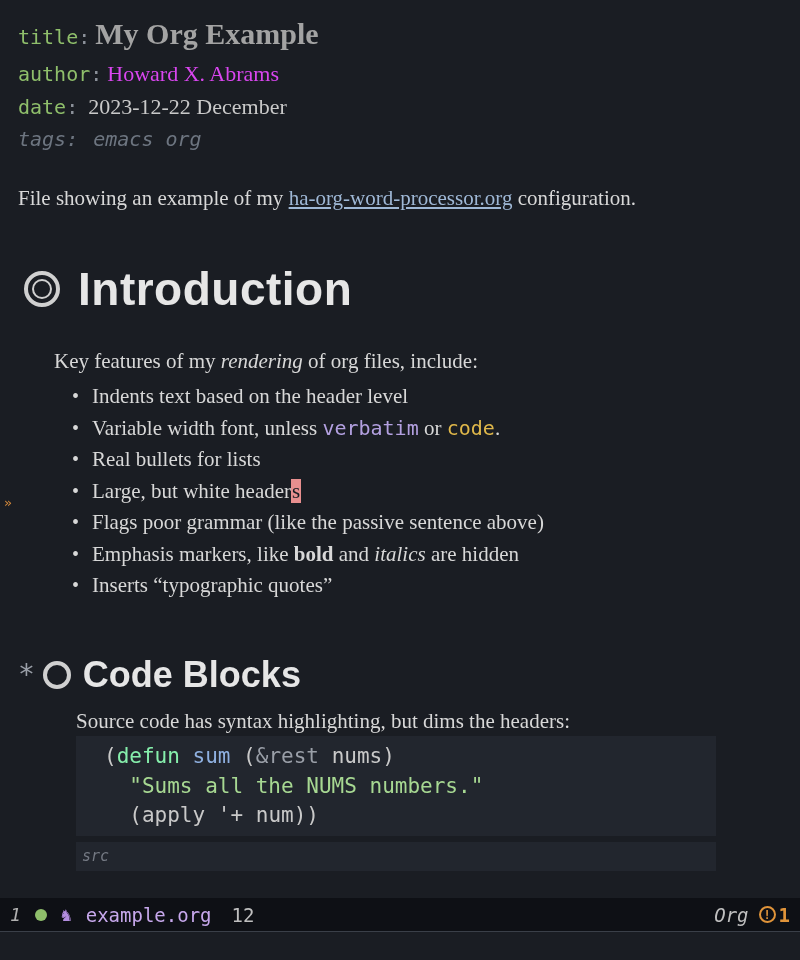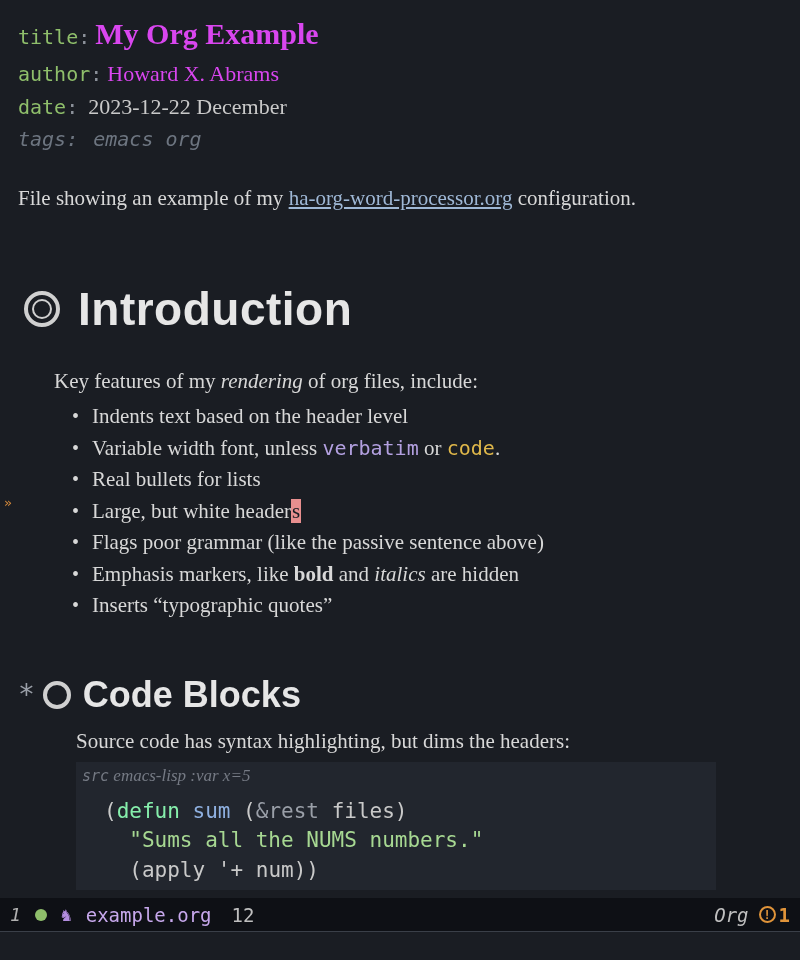--- a/index.html
+++ b/index.html
@@ -13,29 +13,29 @@
   }
   .buffer {
     padding: 12px 18px 0 18px;
     height: 890px;
     overflow: hidden;
   }
   
   .meta-line { margin-bottom: 2px; line-height: 1.45; }
   .meta-key { font-family: 'Menlo','Consolas',monospace; color:#8fbf6b; font-size:20px;text-align:center; }
   .meta-colon { font-family:'Menlo','Consolas',monospace; color:#8c919a; font-size:20px; }
-  .title-val { color:#d946ef; font-weight:700; font-size:30px; font-family: Georgia,serif; }
+  .title-val { color:#a3a3a3; font-weight:700; font-size:30px; font-family: Georgia,serif; }
   .author-val { color:#d946ef; font-size:22px; }
   .date-val { color:#c9c9c9; font-size:22px; }
   .tags-key { font-family:'Menlo','Consolas',monospace; color:#6d7580; font-style:italic; font-size:20px;}
   .tags-val { color:#6d7580; font-style:italic; font-size:20px; font-family:'Menlo','Consolas',monospace;}
   .intro-text { margin-top: 30px; font-size:21px; color:#d8d8d8; line-height:1.4; }
   .link { color:#9fb8d6; text-decoration: underline; }
   
-  .h1-row { display:flex; align-items:center; margin-top:68px; margin-left:6px; gap:18px; }
+  .h1-row { display:flex; align-items:center; margin-top:48px; margin-left:6px; gap:18px; }
   .h1-bullet {
     width:36px; height:36px; border-radius:50%;
     border:4px solid #d0d0d0; display:inline-block; flex-shrink:0;
     position:relative;
   }
   .h1-bullet::after{
     content:""; position:absolute; inset:4px; border-radius:50%;
     border:2px solid #d0d0d0;
   }
   .h1-text {
@@ -163,24 +163,21 @@
   </div>
 
   <div class="h2-row">
     <span class="h2-aster">*</span>
     <span class="h2-bullet"></span>
     <span class="h2-text">Code Blocks</span>
   </div>
 
   <div class="section2-body">
     <p>Source code has syntax highlighting, but dims the headers:</p>
-    <div class="src-meta">
-      <span class="srcword">src</span><span> emacs-lisp :var x=5</span>
-    </div>
-    <div class="src-block"><span class="p">(</span><span class="kw">defun</span><span> </span><span class="fn">sum</span><span class="p"> (</span><span class="amp">&amp;rest</span><span> </span><span class="sym">files</span><span class="p">)</span>
+    <div class="src-block"><span class="p">(</span><span class="kw">defun</span><span> </span><span class="fn">sum</span><span class="p"> (</span><span class="amp">&amp;rest</span><span> </span><span class="sym">nums</span><span class="p">)</span>
 <span class="str">  "Sums all the NUMS numbers."</span>
 <span class="p">  (</span><span class="sym">apply</span><span class="p"> '+ </span><span class="sym">num</span><span class="p">))</span></div>
     <div class="src-meta">
       <span class="srcword">src</span>
     </div>
   </div>
 
 </div>
 
 <span class="fringe-arrow">»</span>

